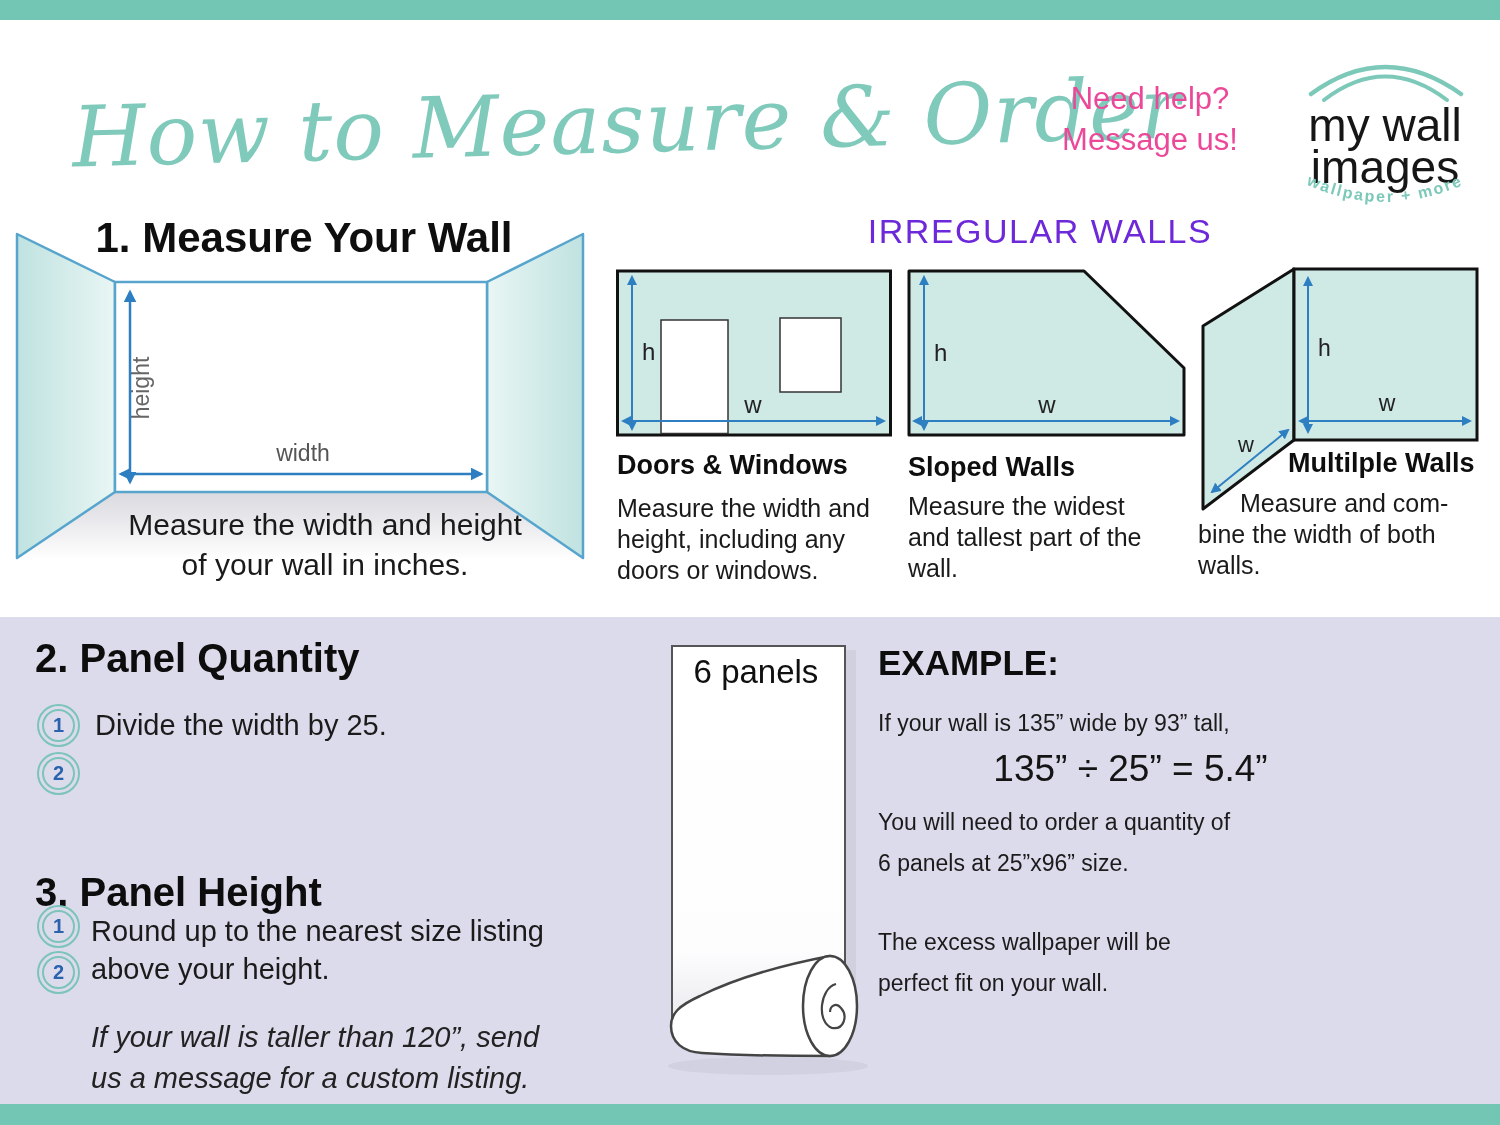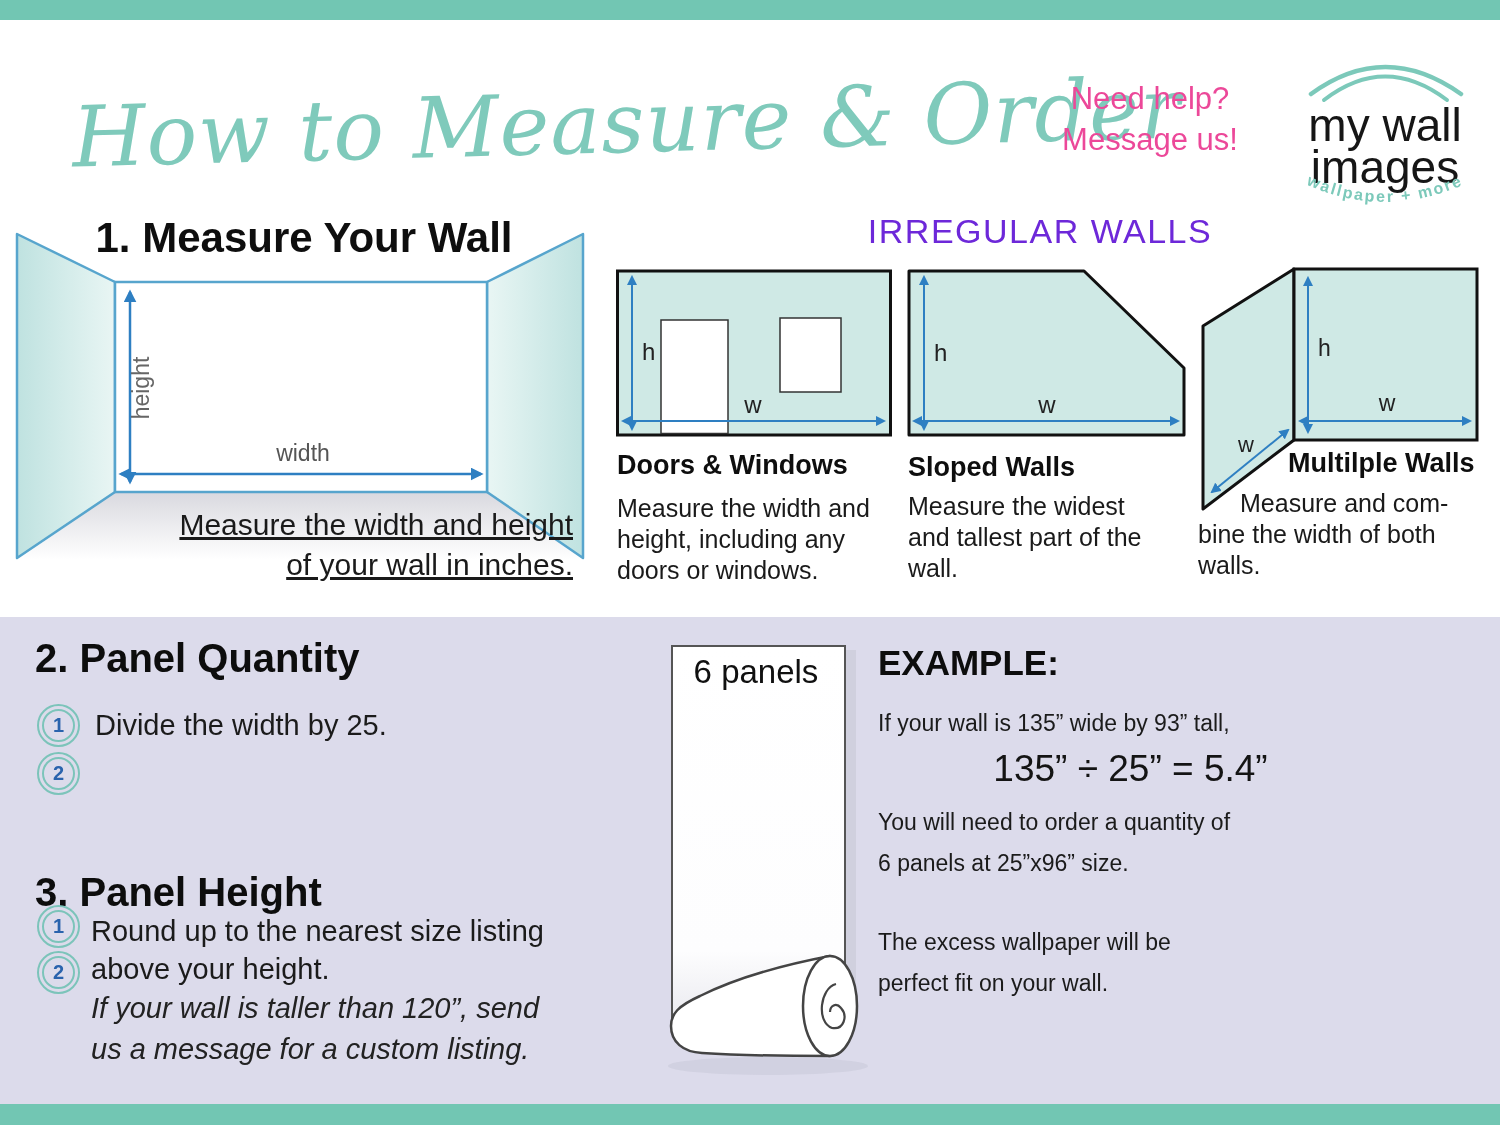--- a/index.html
+++ b/index.html
@@ -7,22 +7,22 @@
         font-family:"Liberation Sans",sans-serif;color:#1d1d1d;}
   .abs{position:absolute;}
   .bar{position:absolute;left:0;width:1500px;background:#72c6b3;}
   .script-title{position:absolute;left:72px;top:50px;width:960px;height:150px;
     font-family:"DejaVu Serif",serif;font-style:italic;font-size:84px;line-height:150px;
     color:#7fcabb;letter-spacing:1px;transform:rotate(-1.5deg);white-space:nowrap;}
   .help{position:absolute;left:1030px;top:78px;width:240px;text-align:center;
     font-size:31px;line-height:41px;color:#ec4899;}
   .sec1-title{position:absolute;left:28px;top:214px;width:552px;text-align:center;
     font-size:42px;font-weight:bold;color:#0e0e0e;}
-  .sec1-caption{position:absolute;left:63px;top:505px;width:510px;text-align:right;
-    font-size:30px;line-height:40px;color:#1a1a1a;text-decoration:underline;}
+  .sec1-caption{position:absolute;left:70px;top:505px;width:510px;text-align:center;
+    font-size:30px;line-height:40px;color:#1a1a1a;}
   .irr-heading{position:absolute;left:600px;top:212px;width:880px;text-align:center;
     font-size:34px;letter-spacing:1.5px;color:#6d28d9;}
   .cap-title{font-size:27px;font-weight:bold;color:#0e0e0e;}
   .cap-line{font-size:25px;line-height:31px;color:#1a1a1a;}
   .lavender{position:absolute;left:0;top:617px;width:1500px;height:487px;background:#dcdbeb;}
   .h2{position:absolute;font-size:40px;font-weight:bold;color:#0d0d0d;}
   .step-row{position:absolute;display:flex;align-items:flex-start;}
   .badge{flex:none;width:29px;height:29px;border-radius:50%;border:2px solid #7cc4ba;
     outline:2px solid #7cc4ba;outline-offset:3px;color:#2a63ad;font-size:20px;font-weight:bold;
     display:flex;align-items:center;justify-content:center;margin:5px 20px 0 7px;background:transparent;}
@@ -172,21 +172,21 @@
 
   <div class="h2" style="left:35px;top:845px;margin-top:25px;">3. Panel Height</div>
 
   <div class="abs" style="left:35px;top:910px;width:580px;">
     <span class="badge abs" style="left:0;top:0;margin:0 0 0 7px;">1</span>
     <span class="badge abs" style="left:0;top:46px;margin:0 0 0 7px;">2</span>
     <div class="step-text" style="margin-left:56px;">
       <div>Round up to the nearest size listing</div>
       <div>above your height.</div>
     </div>
-    <div class="italic-note" style="margin-left:56px;margin-top:0;">
+    <div class="italic-note" style="margin-left:56px;margin-top:29px;">
       <div>If your wall is taller than 120”, send</div>
       <div>us a message for a custom listing.</div>
     </div>
   </div>
 
   <svg class="abs" style="left:648px;top:636px;" width="232" height="446" viewBox="0 0 232 446">
     <rect x="197" y="14" width="11" height="368" fill="#d0d0de"></rect>
     <rect x="24" y="10" width="173" height="372" fill="url(#sheetG)" stroke="#555" stroke-width="2"></rect>
     <ellipse cx="120" cy="430" rx="100" ry="9" fill="#c9c9d8" opacity="0.55"></ellipse>
     <path d="M 182 320 C 140 328 92 340 52 360 C 30 370 23 378 23 390

